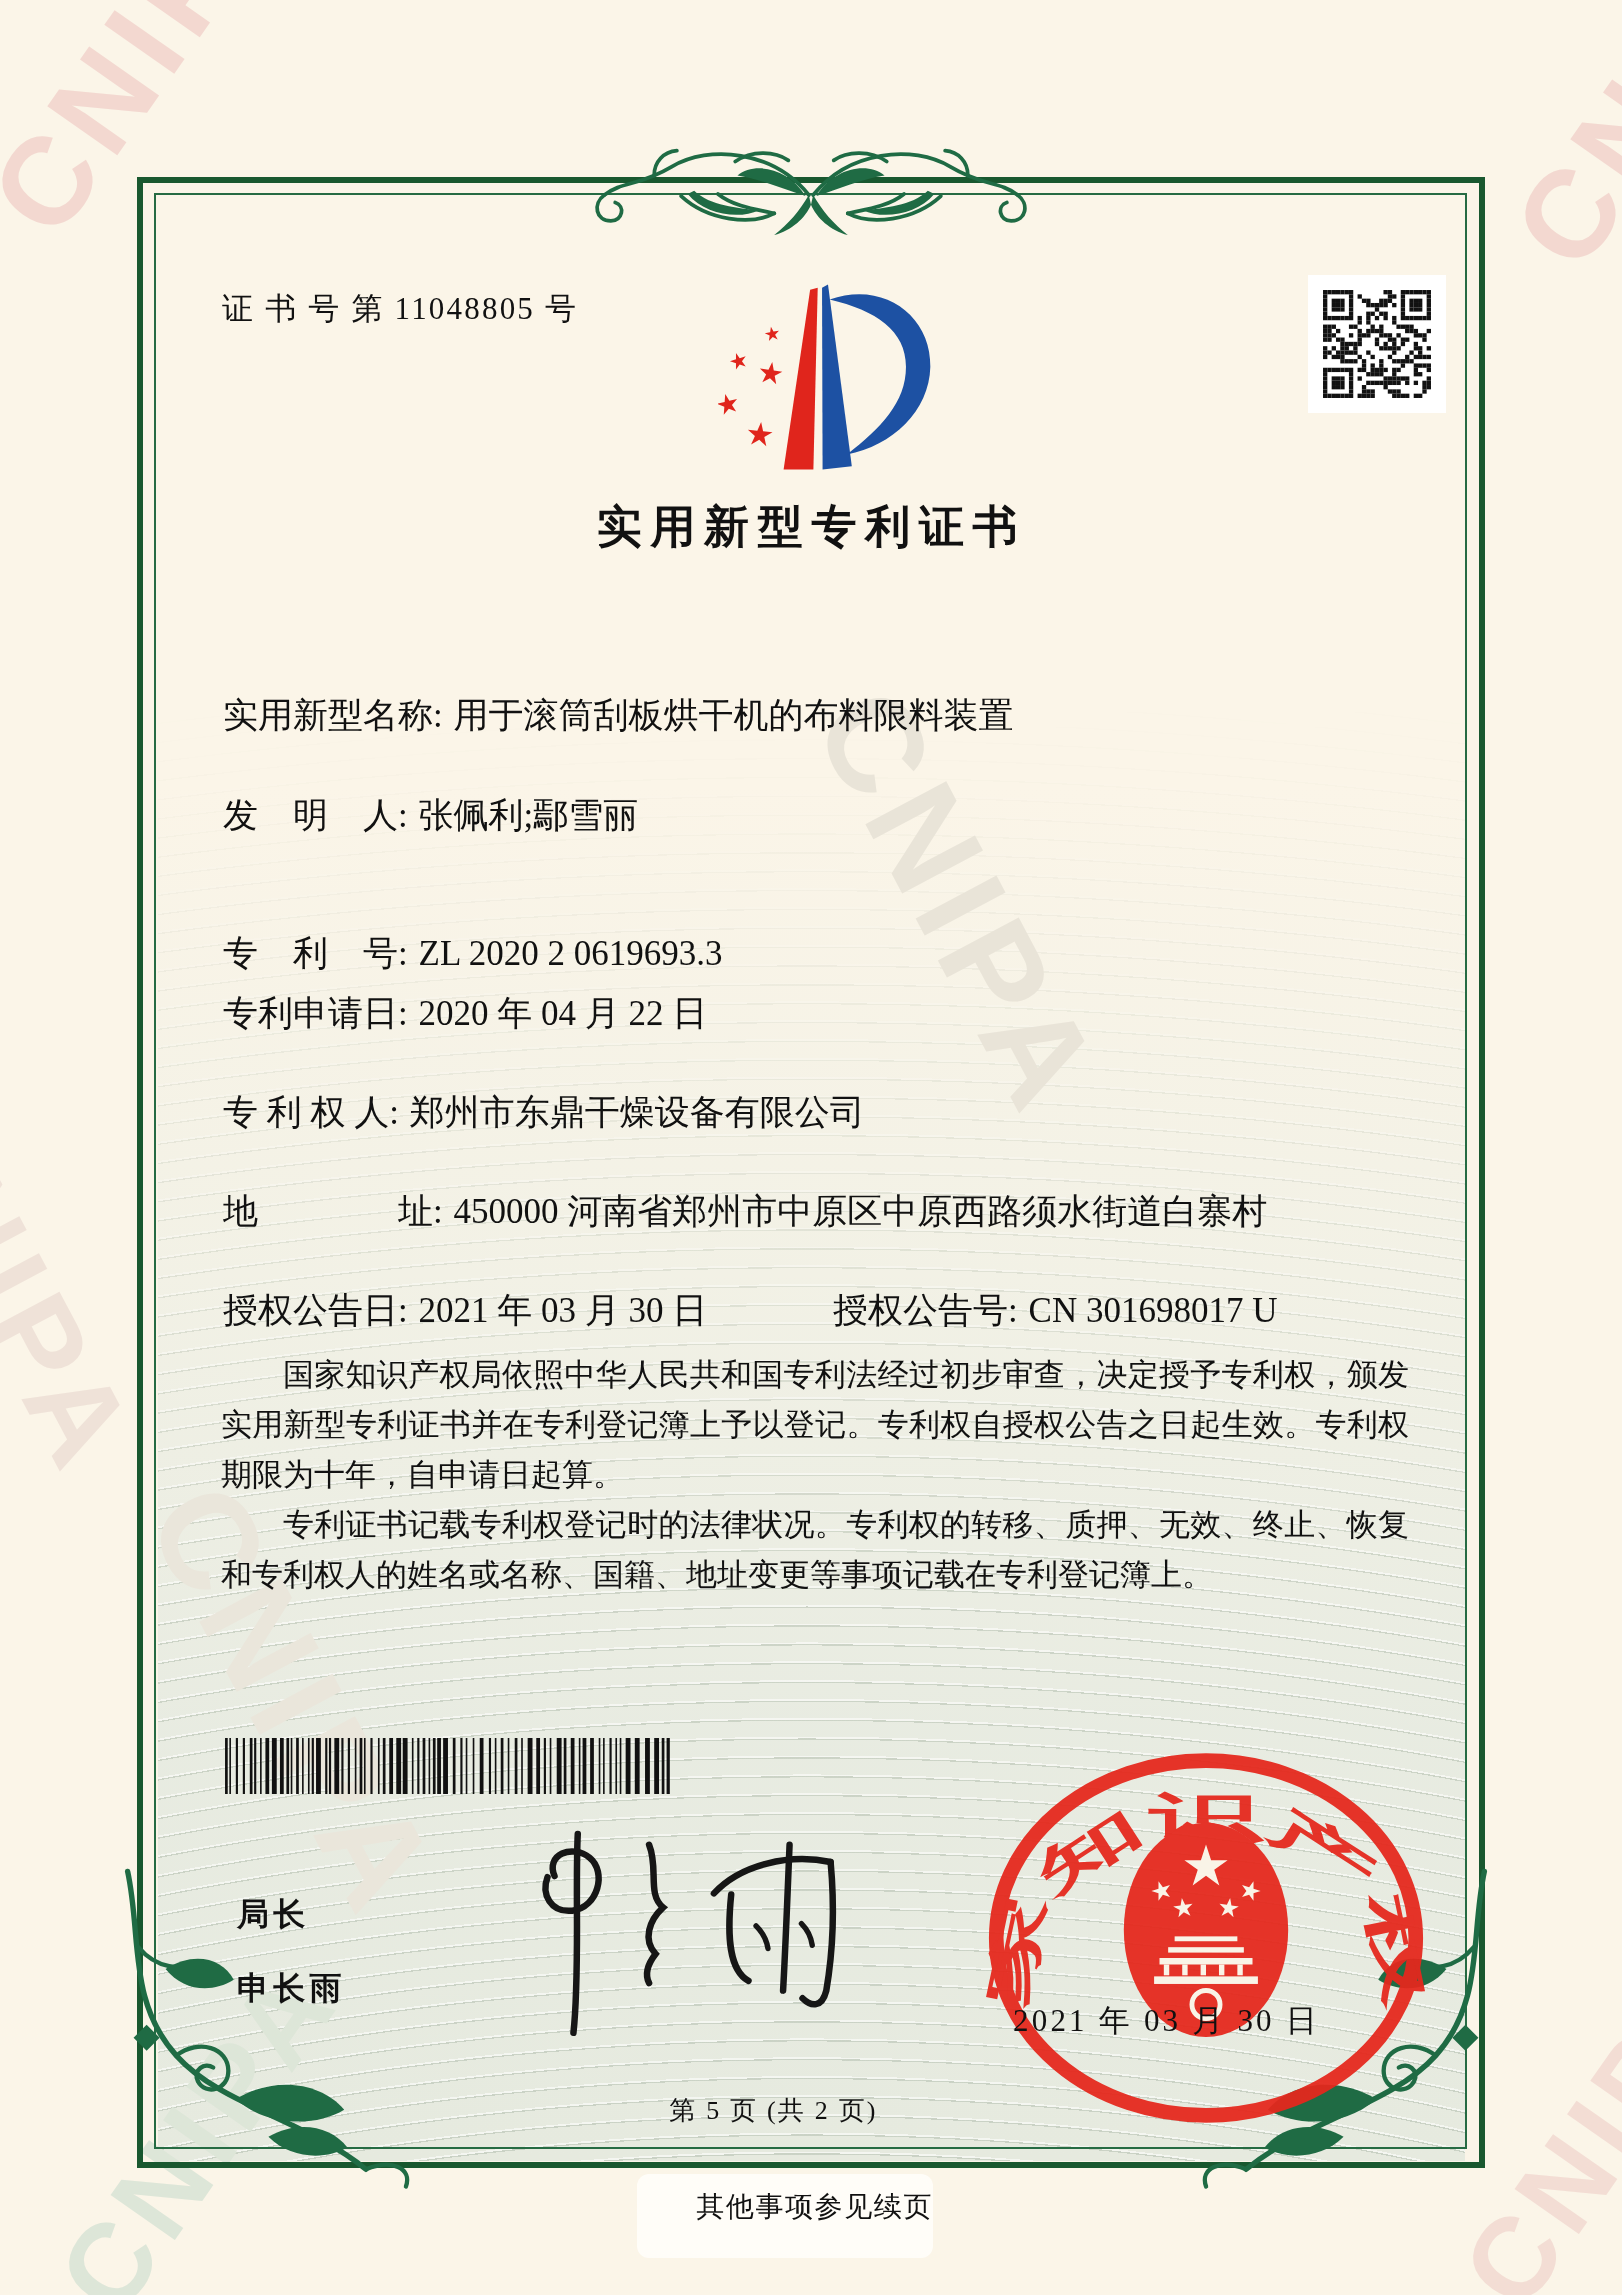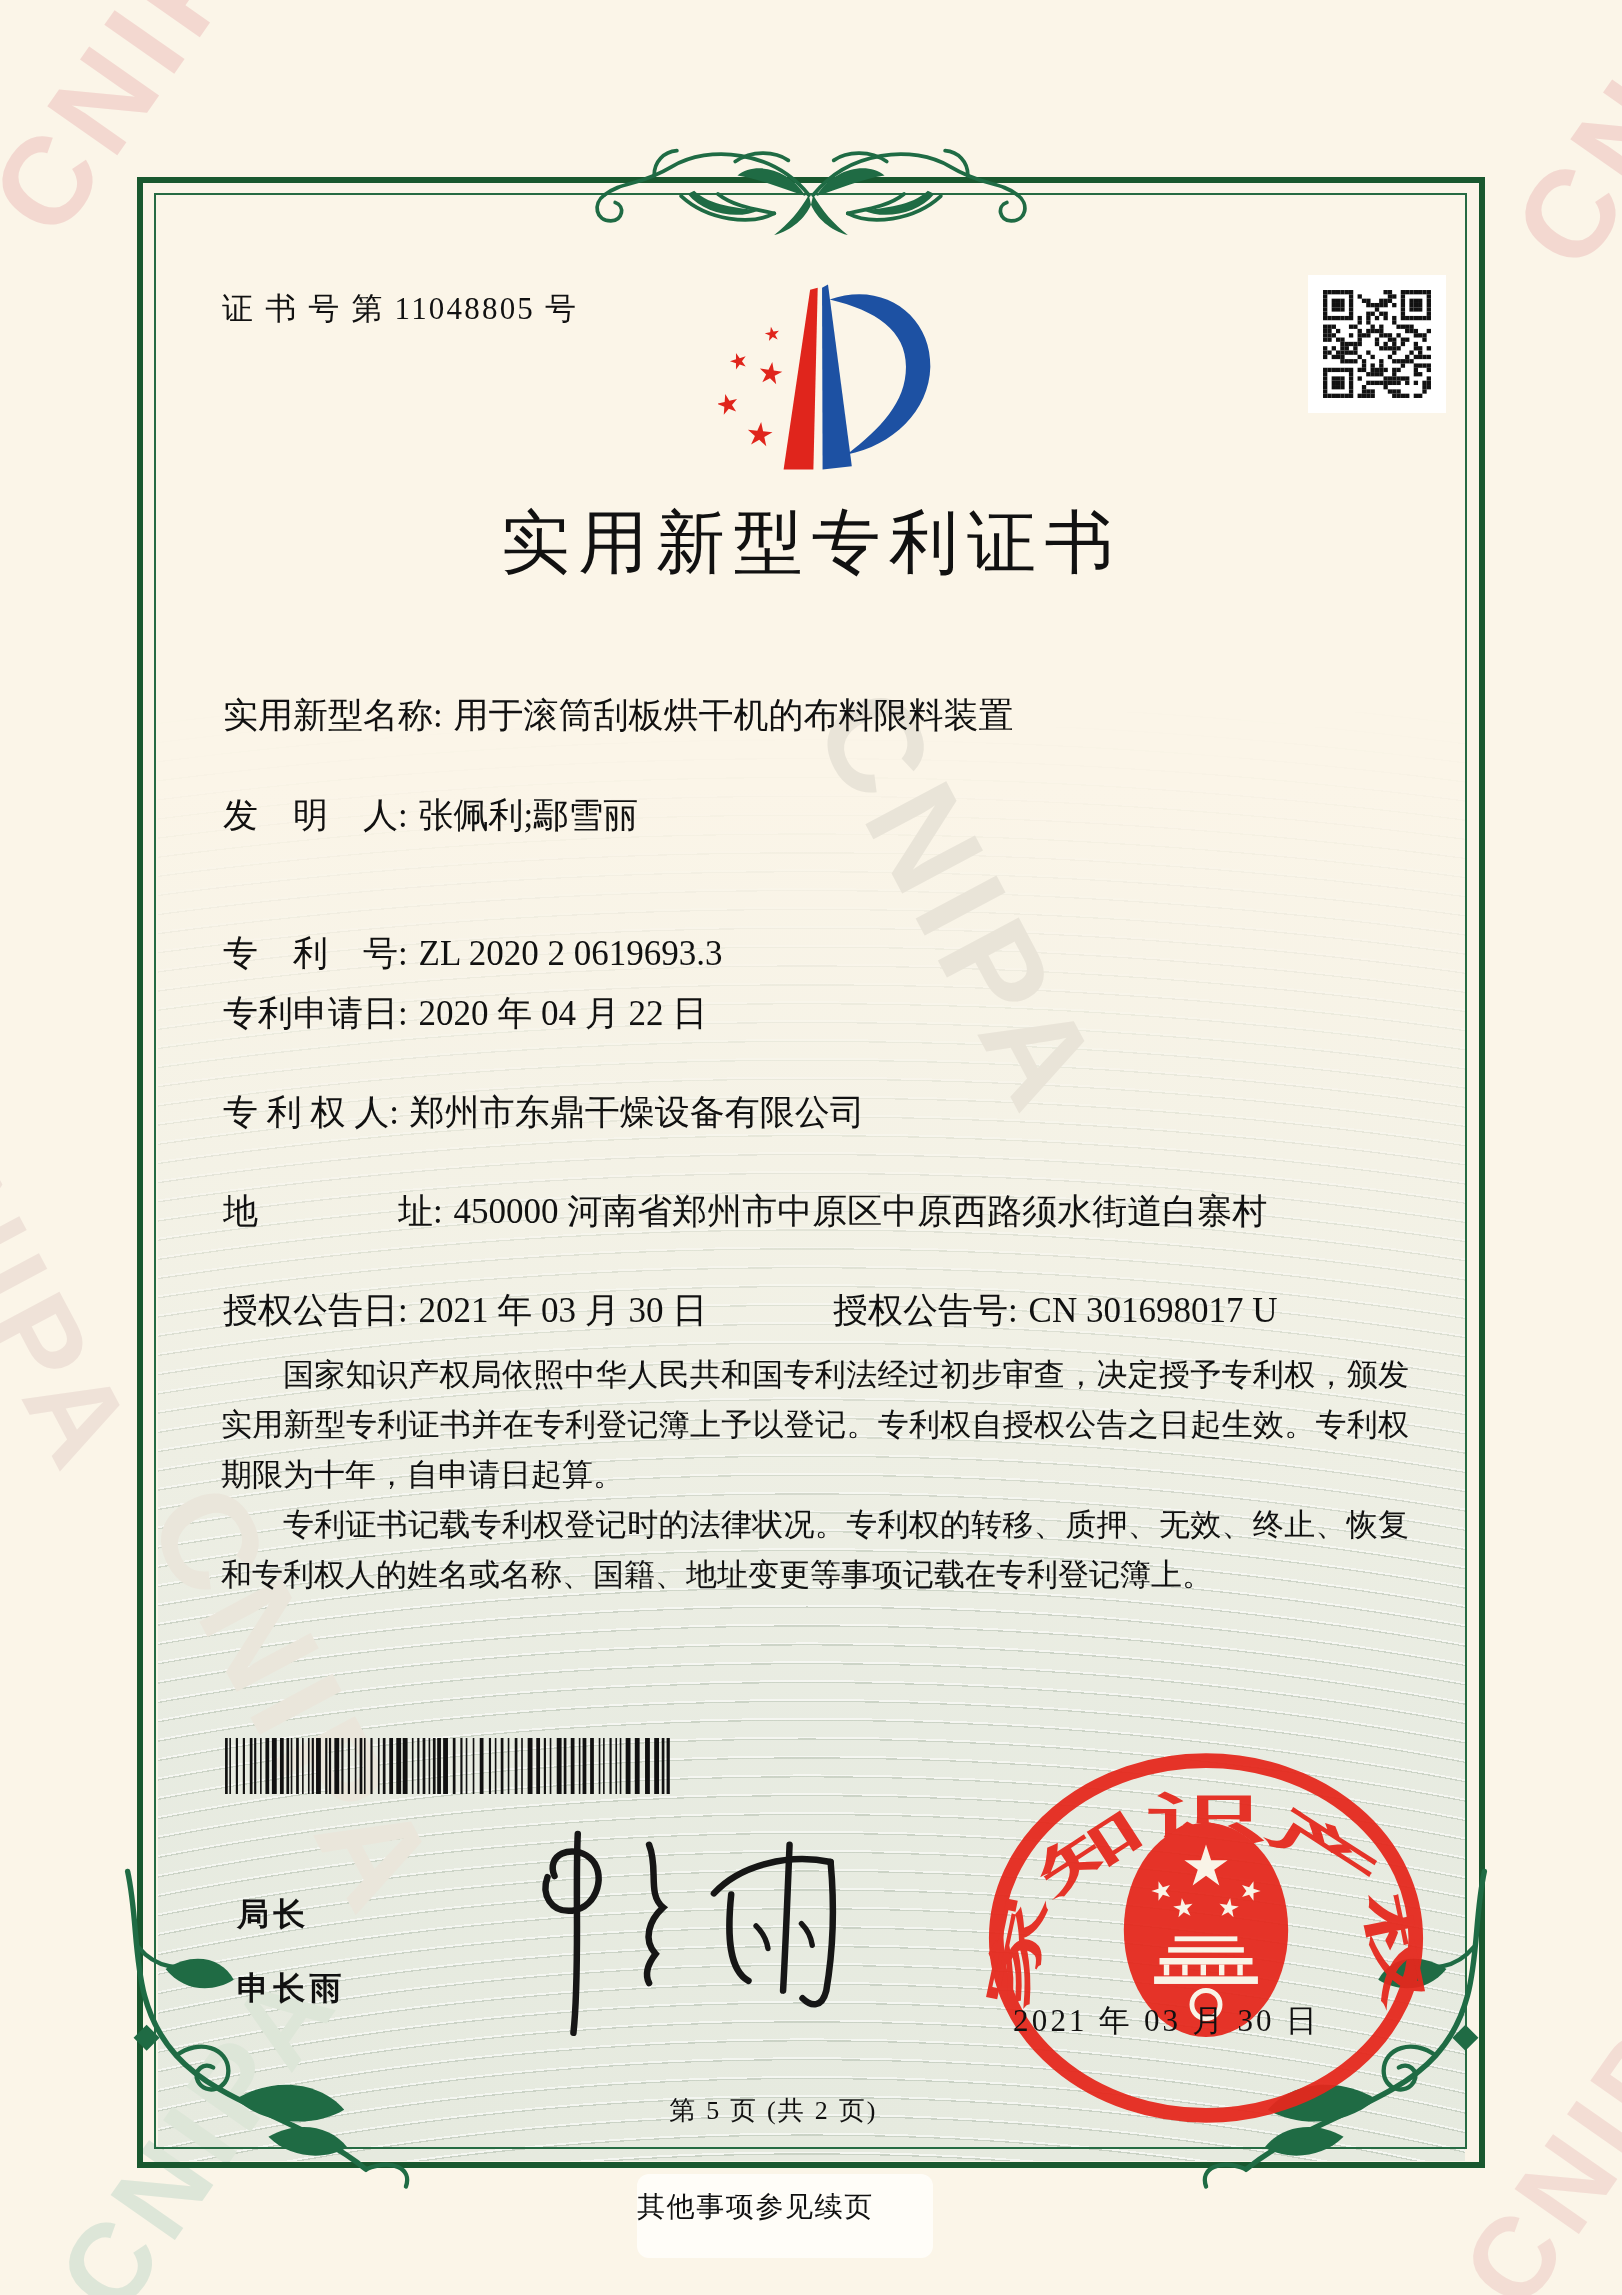--- a/index.html
+++ b/index.html
@@ -24,36 +24,36 @@
   
   .frame-outer{position:absolute;left:137px;top:177px;width:1336px;height:1979px;
     border:6.5px solid #19582f;z-index:2;}
   .frame-inner{position:absolute;left:154px;top:193px;width:1309px;height:1952px;
     border:2.7px solid #266b43;z-index:2;}
 
   .orn{position:absolute;z-index:3;}
 
   
   .cert-no{position:absolute;left:222px;top:288px;font-size:31px;letter-spacing:2.2px;z-index:4;}
-  .title{position:absolute;left:0;right:0;top:497px;text-align:center;font-size:69px;
-    font-weight:normal;letter-spacing:8.7px;z-index:4;}
+  .title{position:absolute;left:0;right:0;top:497px;text-align:center;font-size:45px;
+    font-weight:bold;letter-spacing:8.7px;z-index:4;}
   .field-row{position:absolute;left:223px;font-size:35px;z-index:4;white-space:nowrap;}
   .flabel{margin-right:10.8px;}
   .grant-group2{position:absolute;left:610px;top:0;}
   .body-text{position:absolute;left:221px;top:1350px;width:1188px;font-size:31px;
     line-height:50px;text-align:justify;z-index:4;}
   .body-text p{margin:0;text-indent:2em;}
   .sig-label{position:absolute;left:237px;font-size:32px;font-weight:bold;letter-spacing:4.3px;
     font-family:Liberation Sans, sans-serif;z-index:4;}
   .seal-date{position:absolute;left:1013px;top:2000px;font-size:31px;letter-spacing:3.2px;
     font-weight:500;z-index:6;}
   .page-no{position:absolute;left:0;right:76px;top:2093px;text-align:center;font-size:26px;
     letter-spacing:2.2px;z-index:4;}
   .footer-box{position:absolute;left:637px;top:2174px;width:296px;height:84px;
-    background:#fffdf8;z-index:4;text-align:left;border-radius:12px;}
+    background:#fffdf8;z-index:4;text-align:right;border-radius:12px;}
   .footer-box span{line-height:66px;font-size:28px;letter-spacing:1.6px;}
   .qr-box{position:absolute;left:1308px;top:275px;width:138px;height:138px;background:#fff;z-index:4;}
   .qr-box svg{position:absolute;left:8px;top:8px;}
   .barcode{position:absolute;left:224px;top:1738px;z-index:4;}
 </style>
 </head>
 <body>
 
 <div class="page">
 

